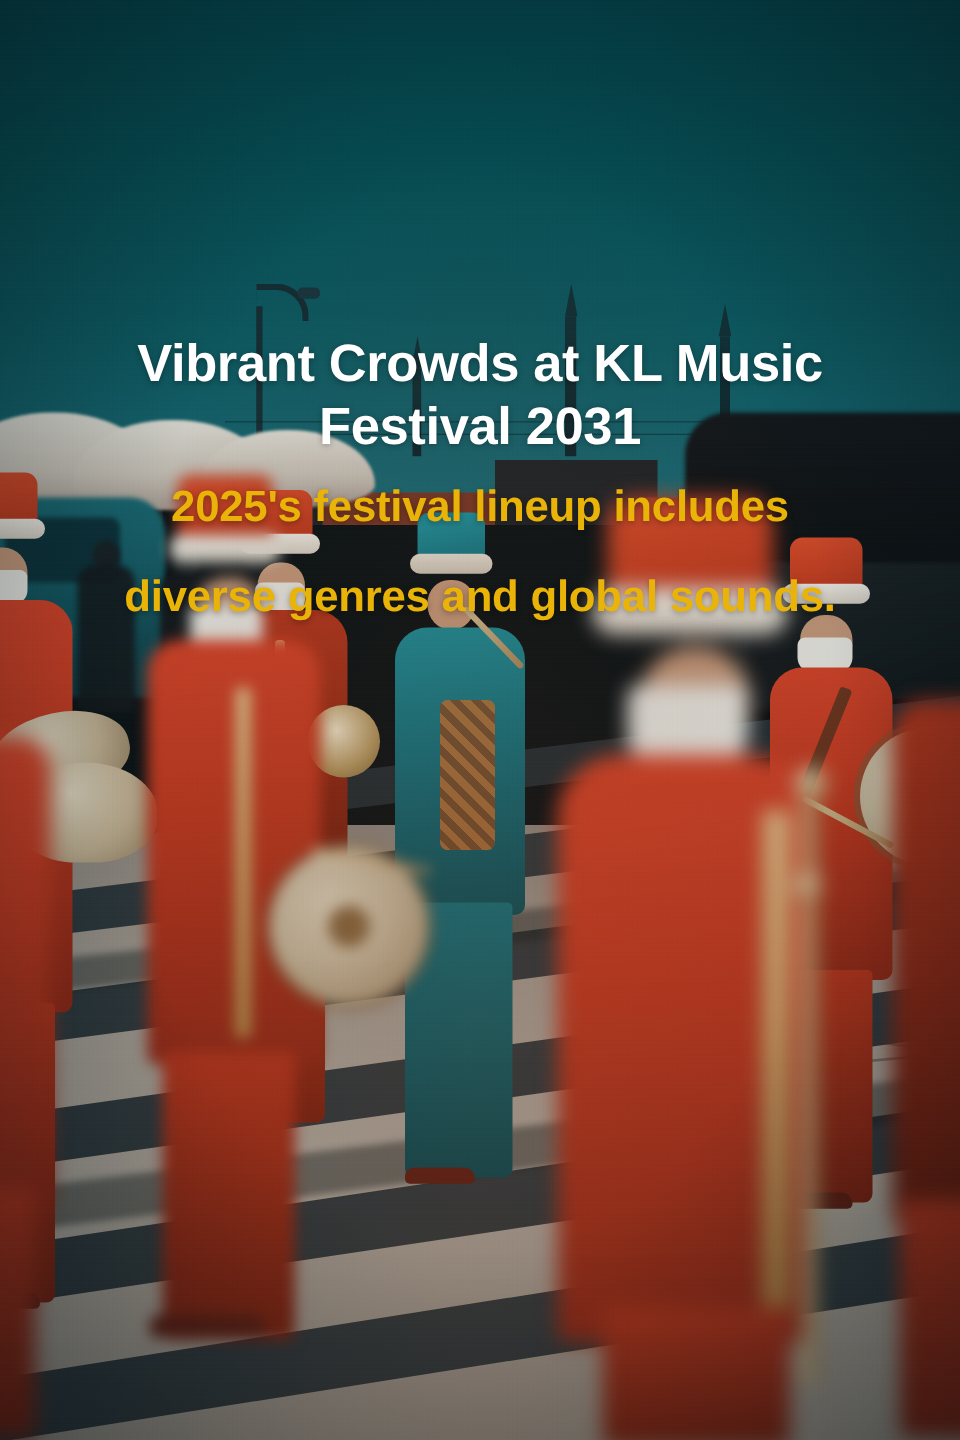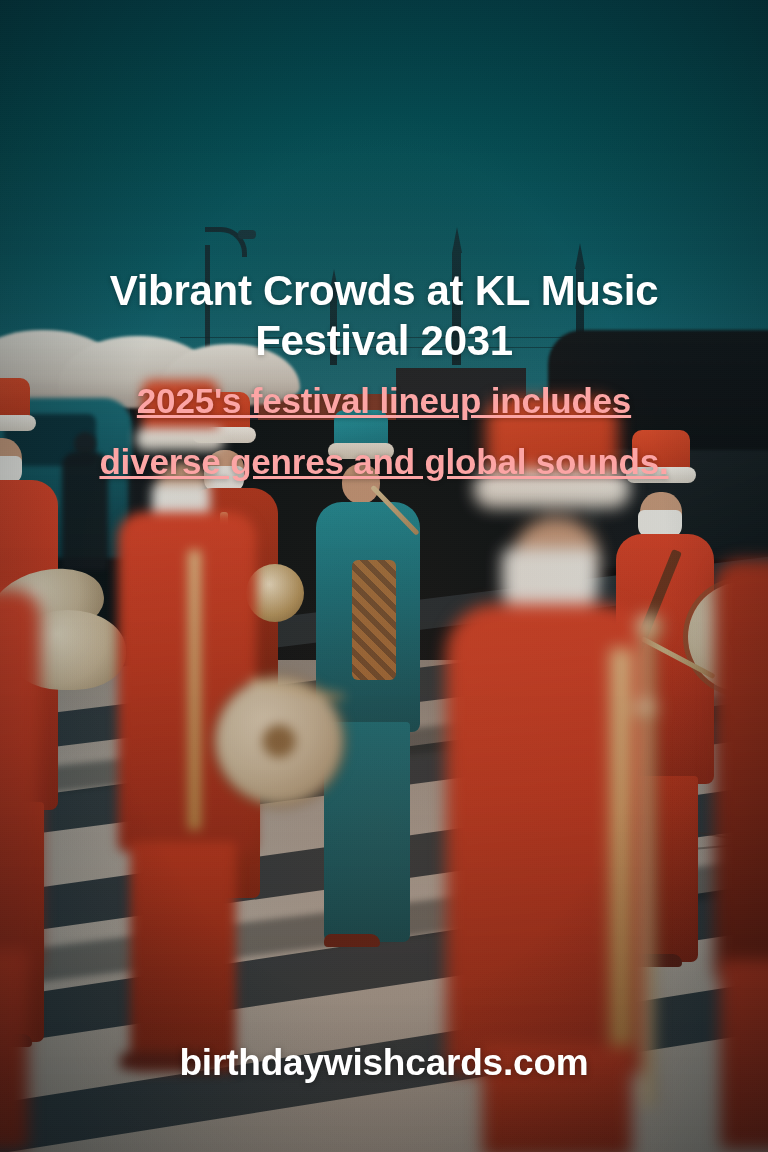--- a/index.html
+++ b/index.html
@@ -231,25 +231,24 @@
   .overlay { position:absolute; inset:0; }
   .headline {
     position:absolute; left:40px; right:40px; top:266px;
     text-align:center; color:#ffffff;
     font-size:42px; font-weight:bold; line-height:50px;
     letter-spacing:-0.3px;
     text-shadow:0 1px 5px rgba(0,0,0,.30);
   }
   .subhead {
     position:absolute; left:74px; right:74px; top:370px;
-    text-align:center; color:#fca5a5;
-    font-size:35px; font-weight:bold; line-height:61px;
+    text-align:center; color:#eab308;
+    font-size:35px; font-weight:bold; line-height:72px;
     letter-spacing:-0.2px;
     text-shadow:0 1px 5px rgba(0,0,0,.32);
-    text-decoration:underline;
   }
   .site {
     position:absolute; left:0; right:0; top:1040px;
     text-align:center; color:#ffffff;
     font-size:37px; font-weight:bold; line-height:46px;
     letter-spacing:-0.2px;
     text-shadow:0 1px 6px rgba(0,0,0,.35);
   }
 </style>
 </head>
@@ -415,16 +414,15 @@
     <div class="grade-warm"></div>
     <div class="vignette"></div>
     <div class="grain"></div>
   </div>
 
   <div class="overlay">
     <h1 class="headline">Vibrant Crowds at KL Music Festival 2031</h1>
 
     <p class="subhead">2025's festival lineup includes diverse genres and global sounds.</p>
 
-    <div class="site">birthdaywishcards.com</div>
   </div>
 
 </div>
 
 </body></html>

